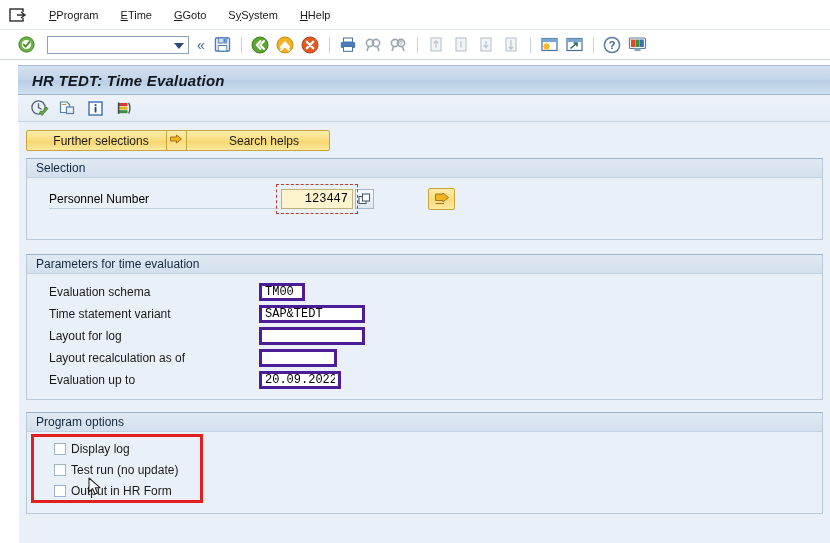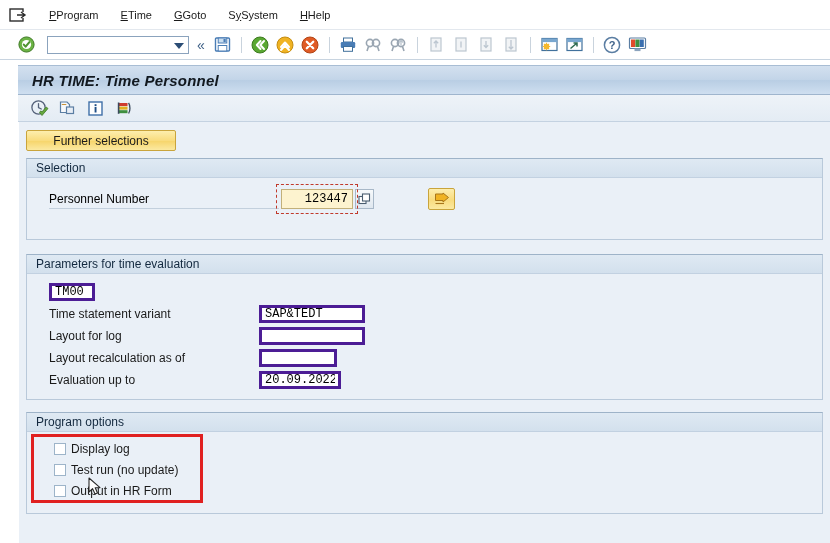--- a/index.html
+++ b/index.html
@@ -491,21 +491,21 @@
       <rect x="1.5" y="2" width="16" height="10.5" rx="1" fill="#ffffff" stroke="#5b7ea3" stroke-width="1.2"></rect>
       <rect x="3" y="3.5" width="4.2" height="7.5" fill="#e04b2a"></rect>
       <rect x="7.4" y="3.5" width="4.2" height="7.5" fill="#3f8f3f"></rect>
       <rect x="11.8" y="3.5" width="4" height="7.5" fill="#3a6fb0"></rect>
       <rect x="6.5" y="12.5" width="6" height="2.6" fill="#8ba3bd"></rect>
     </svg>
   </span>
 </div>
 
 <div class="titlebar">
-  <span class="title-text">HR TIME: Time Personnel</span>
+  <span class="title-text">HR TEDT: Time Evaluation</span>
 </div>
 
 <div class="apptoolbar">
   <span class="app-icon">
     <svg width="19" height="19" viewBox="0 0 19 19">
       <circle cx="8.5" cy="8.5" r="6.6" fill="none" stroke="#55627a" stroke-width="1.3"></circle>
       <path d="M8.5 4.6 L8.5 8.5 L11.3 10" fill="none" stroke="#55627a" stroke-width="1.3" stroke-linecap="round"></path>
       <path d="M9.5 13.5 L12 16.5 L18 9.5 L16.2 8 L11.9 13 L10.8 11.8 Z" fill="#66a83e" stroke="#3f7a26" stroke-width="0.8"></path>
     </svg>
   </span>
@@ -531,20 +531,28 @@
       <path d="M4.6 3.5 L4.6 14.8" stroke="#3b495c" stroke-width="1.6"></path>
       <path d="M14.6 3.8 C16.4 6.5 16.4 11.8 14.6 14.5" fill="none" stroke="#3b495c" stroke-width="1.3"></path>
     </svg>
   </span>
 </div>
 
 <div class="content">
 
   <div class="btnrow">
     <div class="sapbtn btn-further">Further selections</div>
+    <div class="sapbtn btn-search">
+      <span class="btn-search-icon">
+        <svg width="15" height="14" viewBox="0 0 15 14">
+          <path d="M1.5 3 L7.5 3 L7.5 1 L12.5 5 L7.5 9 L7.5 7 L1.5 7 Z" fill="#f0b323" stroke="#a8761a" stroke-width="1"></path>
+        </svg>
+      </span>
+      <span>Search helps</span>
+    </div>
   </div>
 
   <div class="group">
     <div class="group-header">Selection</div>
     <div class="group-body">
       <div class="pnrow">
         <span class="pn-underline"></span>
         <span class="pn-label">Personnel Number</span>
         <span class="pn-wrap">
           <input class="pn-input" type="text" value="123447" style="">
@@ -565,20 +573,21 @@
       </div>
       <div class="spacer-band"></div>
     </div>
   </div>
 
   <div class="group" style="margin-top:14px;">
     <div class="group-header">Parameters for time evaluation</div>
     <div class="group-body">
 
       <div class="field-row">
+        <span class="field-label">Evaluation schema</span>
         <input class="sapinput" style="width: 46px;" type="text" value="TM00">
       </div>
 
       <div class="field-row">
         <span class="field-label">Time statement variant</span>
         <input class="sapinput" style="width: 106px;" type="text" value="SAP&amp;TEDT">
       </div>
 
       <div class="field-row">
         <span class="field-label">Layout for log</span>

